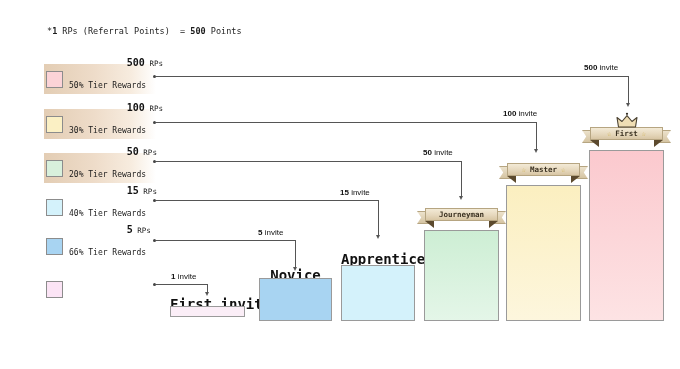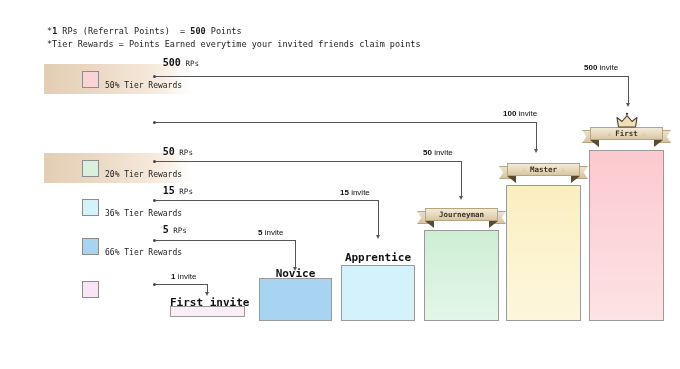--- a/index.html
+++ b/index.html
@@ -26,21 +26,20 @@
   #note2{left:31px;top:39px;}
 
   
   .legend-row{
     position:absolute;
     left:28px;
     width:112px;
     height:30px;
     display:flex;
     align-items:center;
-    padding-left:36px;
   }
   .legend-row.shaded{
     background:linear-gradient(90deg,#e3cdb4 0%,#eedcc9 45%,#f7ecdf 78%,#ffffff 100%);
   }
   .swatch{
     width:17px;height:17px;
     border:1px solid #8c8c8c;
     flex:0 0 auto;
     margin-left:2px;
     box-sizing:border-box;
@@ -85,21 +84,21 @@
   .inv-label b{font-weight:700;}
 
   
   .bar{
     position:absolute;
     border:1px solid #9a9a9a;
     box-sizing:border-box;
   }
   .bar-name{
     position:absolute;
-    font-size:11px;
+    font-size:14px;
     font-weight:700;
     color:#111;
     white-space:pre;
     text-align:center;
   }
 
   
   #basebar{
     position:absolute;
     left:237px;top:322px;width:423px;height:14px;
@@ -163,44 +162,50 @@
     border:1px solid #9a9a9a;
     box-sizing:border-box;
   }
 </style>
 </head>
 <body>
 
 <div id="stage">
 
   <div class="note" id="note1"><span>*</span><b>1</b><span> RPs (Referral Points)  = </span><b>500</b><span> Points</span></div>
-  <div class="note" id="note2">*Tier Rewards = Points Earned everytime your invited friends claim points</div>
 
   <div class="legend-row shaded" style="top:64px">
     <div class="swatch" style="background:#fbd3d7"></div>
     <div class="legend-text">
       <span class="big">500</span><span class="sm"> </span><span class="sm">RPs</span>
       <span class="ln2">50% Tier Rewards</span>
     </div>
   </div>
 
+  <div class="legend-row shaded" style="top:109px">
+    <div class="swatch" style="background:#fbf0c4"></div>
+    <div class="legend-text">
+      <span class="big">100</span><span class="sm"> </span><span class="sm">RPs</span>
+      <span class="ln2">30% Tier Rewards</span>
+    </div>
+  </div>
 
   <div class="legend-row shaded" style="top:153px">
     <div class="swatch" style="background:#d8f0dc"></div>
     <div class="legend-text">
       <span class="big">50</span><span class="sm"> </span><span class="sm">RPs</span>
       <span class="ln2">20% Tier Rewards</span>
     </div>
   </div>
 
   <div class="legend-row" style="top:192px">
     <div class="swatch" style="background:#d4f2fb"></div>
     <div class="legend-text">
       <span class="big">15</span><span class="sm"> </span><span class="sm">RPs</span>
-      <span class="ln2">36% Tier Rewards</span>
+      <span class="ln2">40% Tier Rewards</span>
     </div>
   </div>
 
   <div class="legend-row" style="top:231px">
     <div class="swatch" style="background:#a8d4f2"></div>
     <div class="legend-text">
       <span class="big">5</span><span class="sm"> </span><span class="sm">RPs</span>
       <span class="ln2">66% Tier Rewards</span>
     </div>
   </div>

